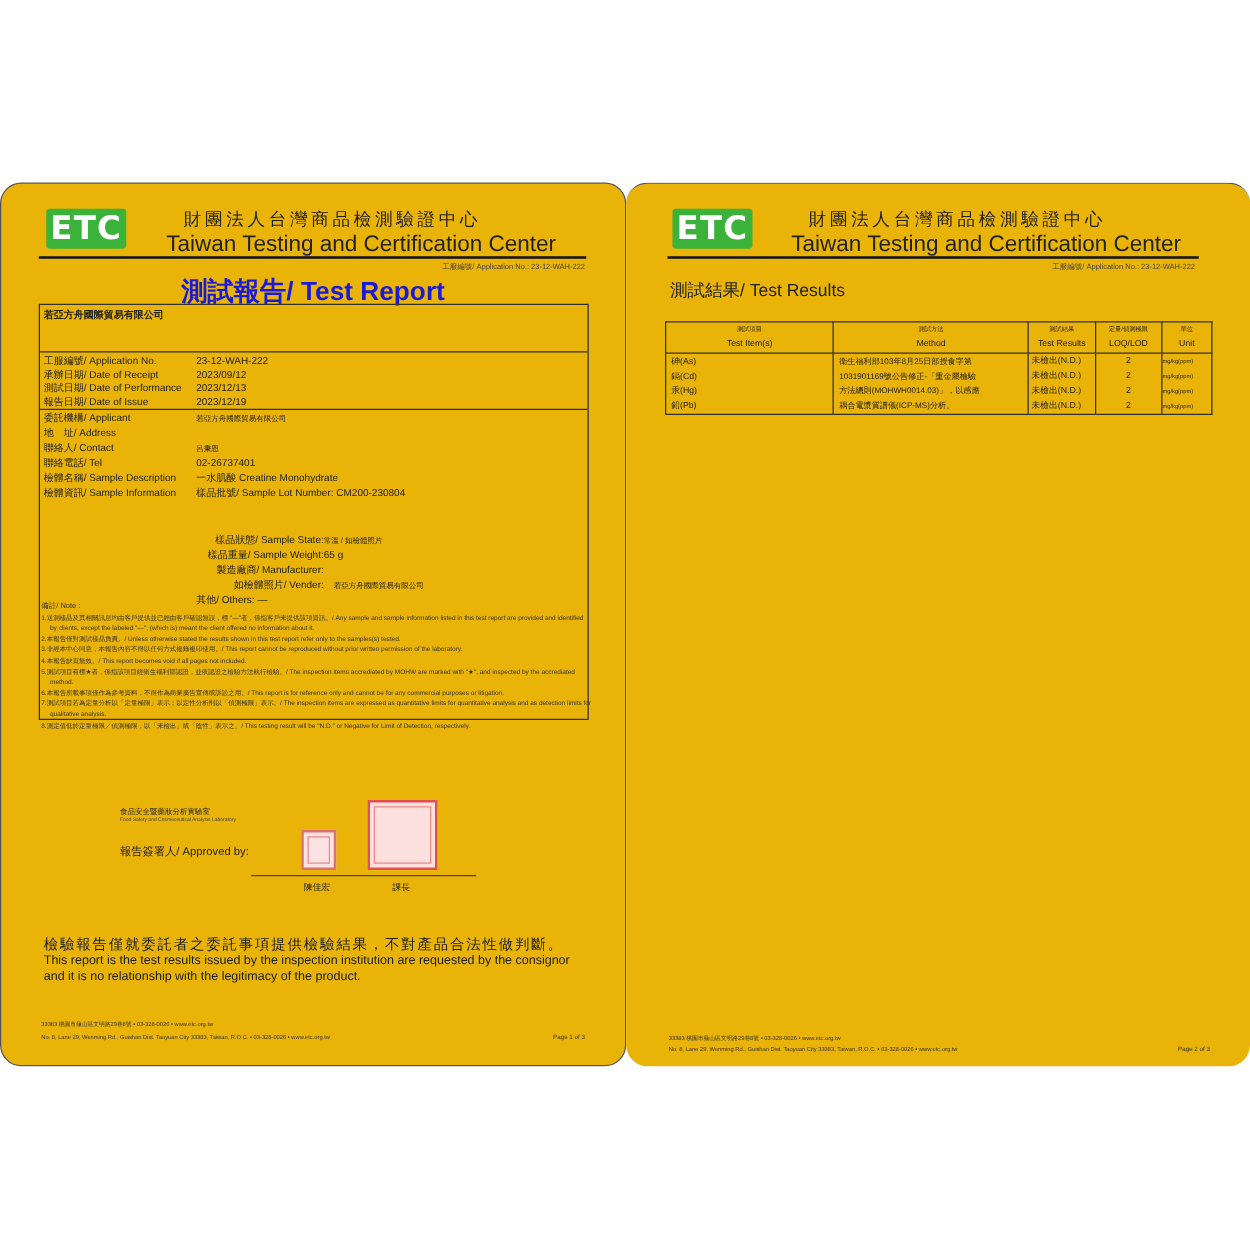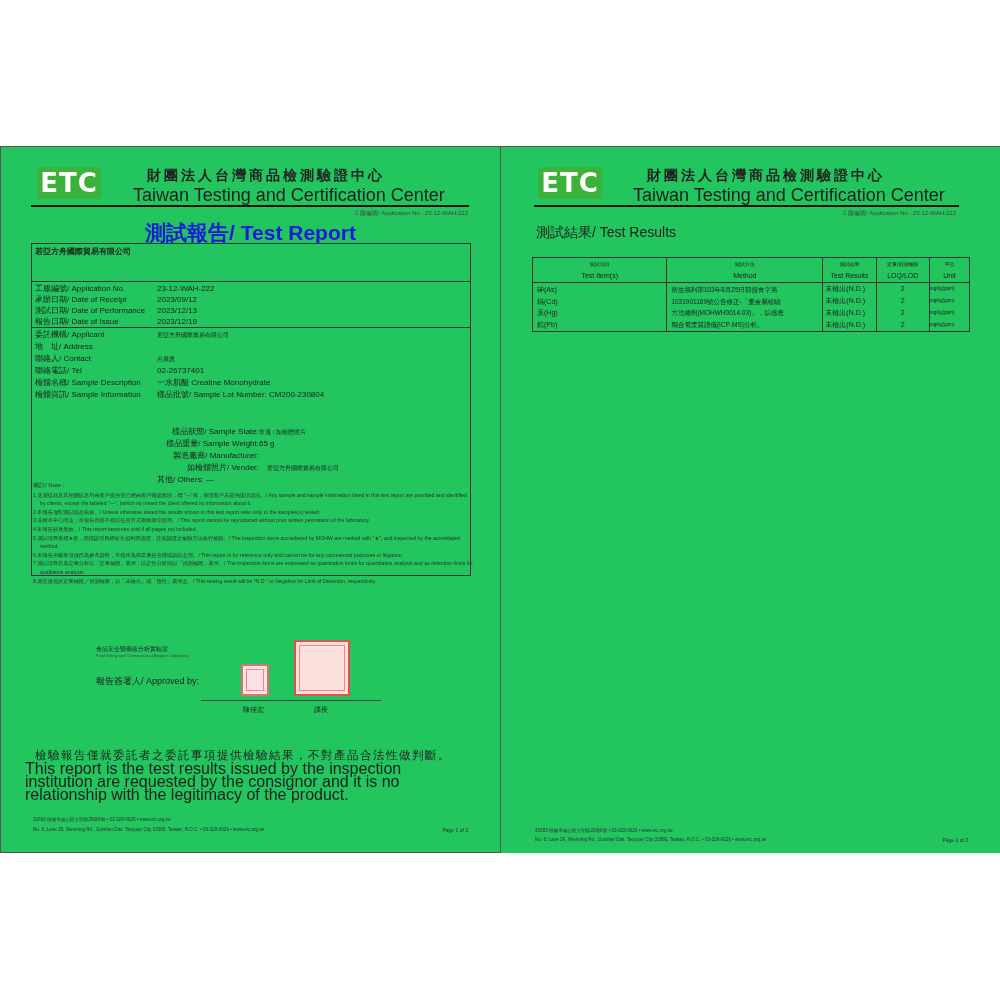--- a/index.html
+++ b/index.html
@@ -1,26 +1,26 @@
 <!DOCTYPE html>
 <html><head>
   <meta charset="utf-8">
   <style>
     * { box-sizing: border-box; margin: 0; padding: 0; }
     html, body { width: 1000px; height: 1000px; background: #fff; overflow: hidden; }
     body { position: relative; font-family: "Liberation Sans", "DejaVu Sans", sans-serif; color: #222; }
 
-    .page { position: absolute; background: #22c55e; }
+    .page { position: absolute; background: #eab308; border-radius: 17px; }
     #page1 { left: 0; top: 146px; width: 501px; height: 707px; border: 1.5px solid #555; border-left: 1.5px solid #555; }
     #page2 { left: 501px; top: 146px; width: 499px; height: 707px; border-top: 1.5px solid #555; }
 
     .logo { position: absolute; top: 20px; left: 36px; width: 64px; height: 32px; background: #3bb33a; border-radius: 3px;
             color: #fff; font-weight: bold; font-size: 26px; line-height: 32px; text-align: center; letter-spacing: 1px;
             font-family: "DejaVu Sans", sans-serif; }
-    .org-zh { position: absolute; top: 20px; left: 146px; font-size: 14px; letter-spacing: 3px; font-family: "DejaVu Serif", serif; color: #222; font-weight: bold; }
+    .org-zh { position: absolute; top: 20px; left: 146px; font-size: 14px; letter-spacing: 3px; font-family: "DejaVu Serif", serif; color: #222; }
     .org-en { position: absolute; top: 38px; left: 132px; font-size: 18px; color: #222; }
     .hrule { position: absolute; top: 58px; left: 30px; width: 438px; height: 2px; background: #111; }
     .appno { position: absolute; top: 62px; right: 32px; font-size: 6px; color: #444; }
 
     .report-title { position: absolute; top: 72px; left: 0; width: 100%; text-align: center; font-size: 21px; font-weight: bold; color: #1a1adb; }
 
     .infobox { position: absolute; top: 96px; left: 30px; width: 440px; height: 333px; border: 1.3px solid #333; }
     .company { position: absolute; top: 2px; left: 3px; font-size: 8px; font-weight: bold; }
     .line1 { position: absolute; top: 37px; left: 0; width: 100%; height: 1px; background: #333; }
     .line2 { position: absolute; top: 83px; left: 0; width: 100%; height: 1px; background: #333; }
@@ -38,21 +38,21 @@
     .lab-en { position: absolute; top: 506px; left: 95px; font-size: 4px; color: #444; }
     .approved { position: absolute; top: 528px; left: 95px; font-size: 9px; }
     .seal-small { position: absolute; top: 517px; left: 240px; width: 28px; height: 32px; border: 2px solid #e07070; background: #fbe3e3; }
     .seal-big { position: absolute; top: 493px; left: 293px; width: 56px; height: 56px; border: 2px solid #e05050; background: #fbe0dd; }
     .seal-small span, .seal-big span { position: absolute; inset: 3px; border: 1px solid #e88; }
     .sigline { position: absolute; top: 553px; left: 200px; width: 180px; height: 1px; background: #444; }
     .sig1 { position: absolute; top: 558px; left: 242px; font-size: 7px; }
     .sig2 { position: absolute; top: 558px; left: 313px; font-size: 7px; }
 
     .disc-zh { position: absolute; top: 601px; left: 34px; font-size: 11.5px; letter-spacing: 1.5px; font-family: "DejaVu Serif", serif; }
-    .disc-en { position: absolute; top: 615px; left: 24px; width: 440px; font-size: 16px; line-height: 13px; }
+    .disc-en { position: absolute; top: 615px; left: 34px; width: 440px; font-size: 10px; line-height: 13px; }
 
     .foot1 { position: absolute; top: 670px; left: 32px; font-size: 4.6px; color: #333; }
     .foot2 { position: absolute; top: 680px; left: 32px; font-size: 4.6px; color: #333; }
     .pageno { position: absolute; top: 680px; right: 32px; font-size: 5px; color: #333; }
 
     
     #page2 .hrule { width: 425px; left: 33px; }
     #page2 .appno { right: 44px; }
     #page2 .logo { left: 37px; }
     #page2 .org-zh { left: 146px; }

